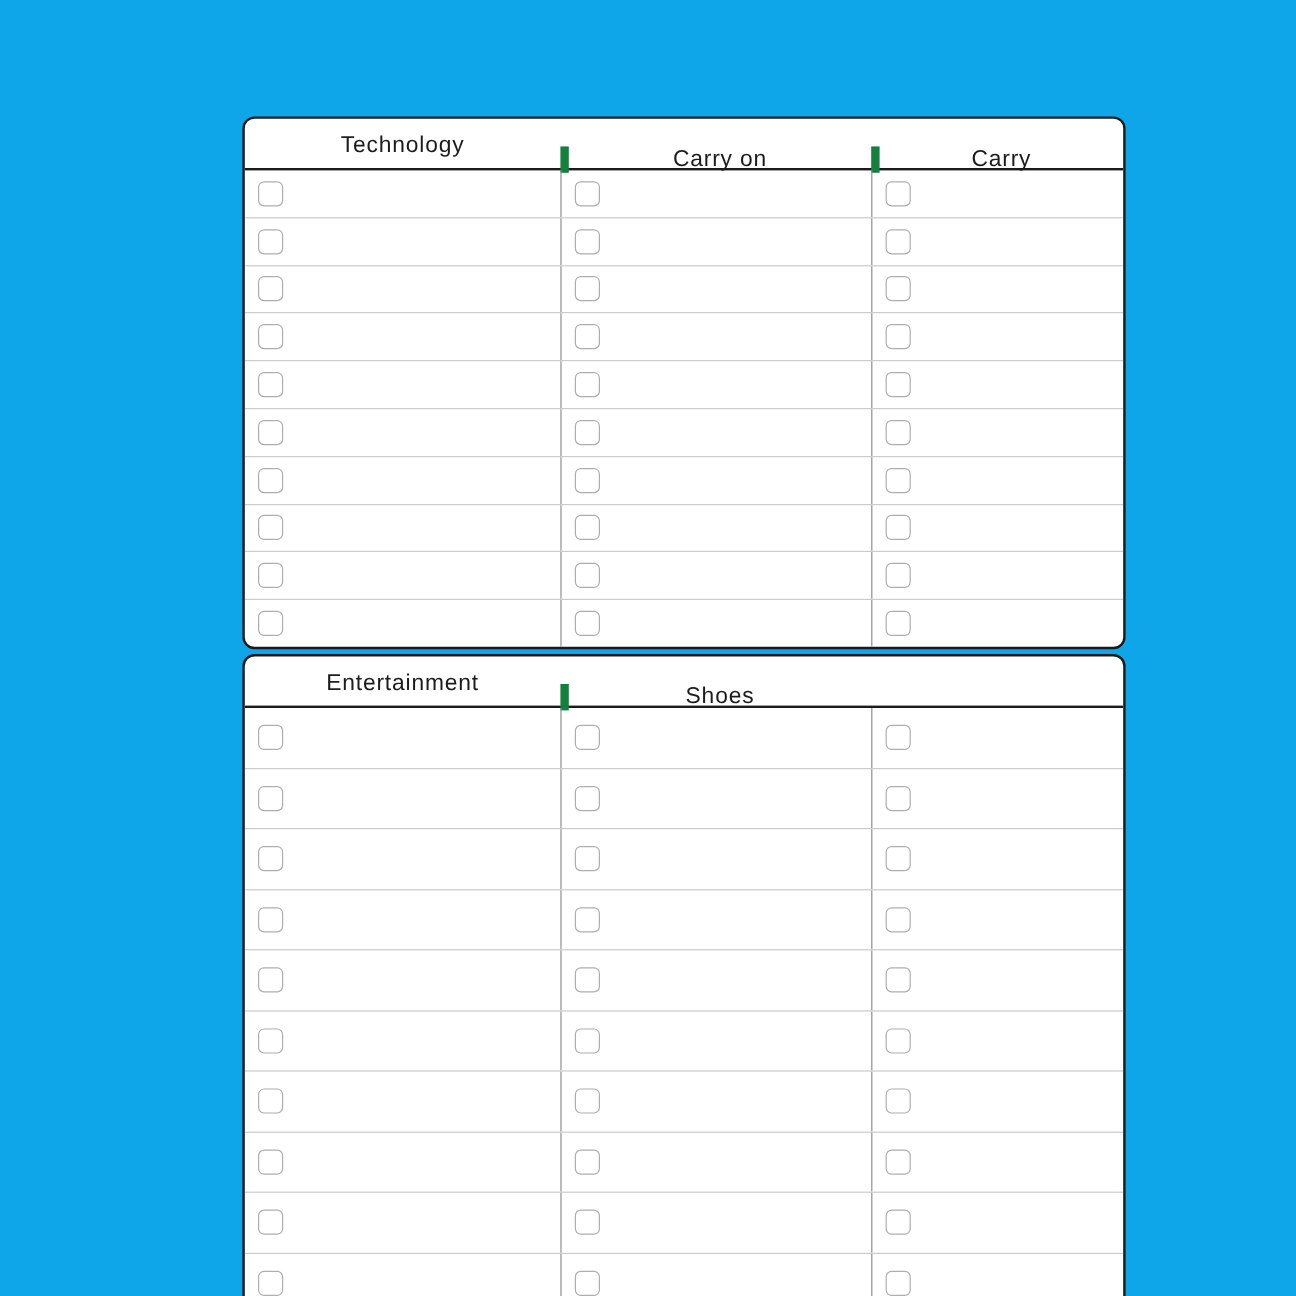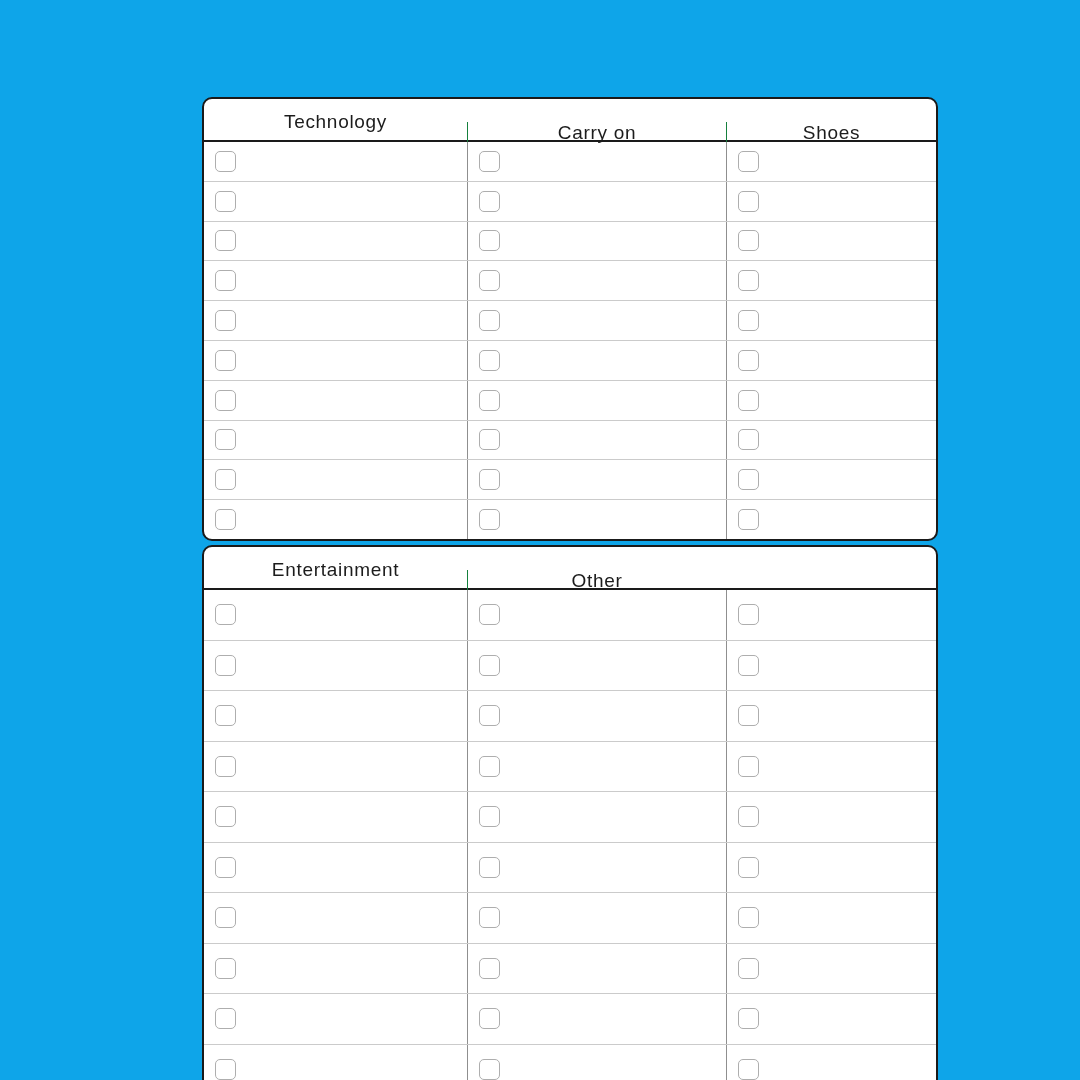--- a/index.html
+++ b/index.html
@@ -39,21 +39,21 @@
   }
   .hcell {
     display: flex;
     align-items: center;
     justify-content: center;
     font-size: 19px;
     letter-spacing: 0.7px;
     color: #1c1c1c;
     font-weight: 400;
   }
-  .hcell:nth-child(n+2) { border-left: 1px solid #15803d; margin-top: 23px; }
+  .hcell:nth-child(n+2) { border-left: 7px solid #15803d; margin-top: 23px; }
 
   .tbody {
     flex: 1;
     display: flex;
     flex-direction: column;
   }
   .row {
     flex: 1;
     display: grid;
     grid-template-columns: 263px 259px 1fr;
@@ -79,20 +79,139 @@
 </style>
 </head>
 <body>
 
 <div class="page">
 
   <section class="card card-top">
     <div class="thead">
       <div class="hcell">Technology</div>
       <div class="hcell">Carry on</div>
+      <div class="hcell">Carry</div>
+    </div>
+    <div class="tbody">
+        <div class="row">
+          <div class="cell">
+            <span class="checkbox"></span>
+          </div>
+          <div class="cell">
+            <span class="checkbox"></span>
+          </div>
+          <div class="cell">
+            <span class="checkbox"></span>
+          </div>
+        </div>
+        <div class="row">
+          <div class="cell">
+            <span class="checkbox"></span>
+          </div>
+          <div class="cell">
+            <span class="checkbox"></span>
+          </div>
+          <div class="cell">
+            <span class="checkbox"></span>
+          </div>
+        </div>
+        <div class="row">
+          <div class="cell">
+            <span class="checkbox"></span>
+          </div>
+          <div class="cell">
+            <span class="checkbox"></span>
+          </div>
+          <div class="cell">
+            <span class="checkbox"></span>
+          </div>
+        </div>
+        <div class="row">
+          <div class="cell">
+            <span class="checkbox"></span>
+          </div>
+          <div class="cell">
+            <span class="checkbox"></span>
+          </div>
+          <div class="cell">
+            <span class="checkbox"></span>
+          </div>
+        </div>
+        <div class="row">
+          <div class="cell">
+            <span class="checkbox"></span>
+          </div>
+          <div class="cell">
+            <span class="checkbox"></span>
+          </div>
+          <div class="cell">
+            <span class="checkbox"></span>
+          </div>
+        </div>
+        <div class="row">
+          <div class="cell">
+            <span class="checkbox"></span>
+          </div>
+          <div class="cell">
+            <span class="checkbox"></span>
+          </div>
+          <div class="cell">
+            <span class="checkbox"></span>
+          </div>
+        </div>
+        <div class="row">
+          <div class="cell">
+            <span class="checkbox"></span>
+          </div>
+          <div class="cell">
+            <span class="checkbox"></span>
+          </div>
+          <div class="cell">
+            <span class="checkbox"></span>
+          </div>
+        </div>
+        <div class="row">
+          <div class="cell">
+            <span class="checkbox"></span>
+          </div>
+          <div class="cell">
+            <span class="checkbox"></span>
+          </div>
+          <div class="cell">
+            <span class="checkbox"></span>
+          </div>
+        </div>
+        <div class="row">
+          <div class="cell">
+            <span class="checkbox"></span>
+          </div>
+          <div class="cell">
+            <span class="checkbox"></span>
+          </div>
+          <div class="cell">
+            <span class="checkbox"></span>
+          </div>
+        </div>
+        <div class="row">
+          <div class="cell">
+            <span class="checkbox"></span>
+          </div>
+          <div class="cell">
+            <span class="checkbox"></span>
+          </div>
+          <div class="cell">
+            <span class="checkbox"></span>
+          </div>
+        </div>
+      </div>
+  </section>
+
+  <section class="card card-bottom">
+    <div class="thead">
+      <div class="hcell">Entertainment</div>
       <div class="hcell">Shoes</div>
     </div>
     <div class="tbody">
         <div class="row">
           <div class="cell">
             <span class="checkbox"></span>
           </div>
           <div class="cell">
             <span class="checkbox"></span>
           </div>
@@ -195,132 +314,13 @@
           <div class="cell">
             <span class="checkbox"></span>
           </div>
           <div class="cell">
             <span class="checkbox"></span>
           </div>
         </div>
       </div>
   </section>
 
-  <section class="card card-bottom">
-    <div class="thead">
-      <div class="hcell">Entertainment</div>
-      <div class="hcell">Other</div>
-    </div>
-    <div class="tbody">
-        <div class="row">
-          <div class="cell">
-            <span class="checkbox"></span>
-          </div>
-          <div class="cell">
-            <span class="checkbox"></span>
-          </div>
-          <div class="cell">
-            <span class="checkbox"></span>
-          </div>
-        </div>
-        <div class="row">
-          <div class="cell">
-            <span class="checkbox"></span>
-          </div>
-          <div class="cell">
-            <span class="checkbox"></span>
-          </div>
-          <div class="cell">
-            <span class="checkbox"></span>
-          </div>
-        </div>
-        <div class="row">
-          <div class="cell">
-            <span class="checkbox"></span>
-          </div>
-          <div class="cell">
-            <span class="checkbox"></span>
-          </div>
-          <div class="cell">
-            <span class="checkbox"></span>
-          </div>
-        </div>
-        <div class="row">
-          <div class="cell">
-            <span class="checkbox"></span>
-          </div>
-          <div class="cell">
-            <span class="checkbox"></span>
-          </div>
-          <div class="cell">
-            <span class="checkbox"></span>
-          </div>
-        </div>
-        <div class="row">
-          <div class="cell">
-            <span class="checkbox"></span>
-          </div>
-          <div class="cell">
-            <span class="checkbox"></span>
-          </div>
-          <div class="cell">
-            <span class="checkbox"></span>
-          </div>
-        </div>
-        <div class="row">
-          <div class="cell">
-            <span class="checkbox"></span>
-          </div>
-          <div class="cell">
-            <span class="checkbox"></span>
-          </div>
-          <div class="cell">
-            <span class="checkbox"></span>
-          </div>
-        </div>
-        <div class="row">
-          <div class="cell">
-            <span class="checkbox"></span>
-          </div>
-          <div class="cell">
-            <span class="checkbox"></span>
-          </div>
-          <div class="cell">
-            <span class="checkbox"></span>
-          </div>
-        </div>
-        <div class="row">
-          <div class="cell">
-            <span class="checkbox"></span>
-          </div>
-          <div class="cell">
-            <span class="checkbox"></span>
-          </div>
-          <div class="cell">
-            <span class="checkbox"></span>
-          </div>
-        </div>
-        <div class="row">
-          <div class="cell">
-            <span class="checkbox"></span>
-          </div>
-          <div class="cell">
-            <span class="checkbox"></span>
-          </div>
-          <div class="cell">
-            <span class="checkbox"></span>
-          </div>
-        </div>
-        <div class="row">
-          <div class="cell">
-            <span class="checkbox"></span>
-          </div>
-          <div class="cell">
-            <span class="checkbox"></span>
-          </div>
-          <div class="cell">
-            <span class="checkbox"></span>
-          </div>
-        </div>
-      </div>
-  </section>
-
 </div>
 
 </body></html>

